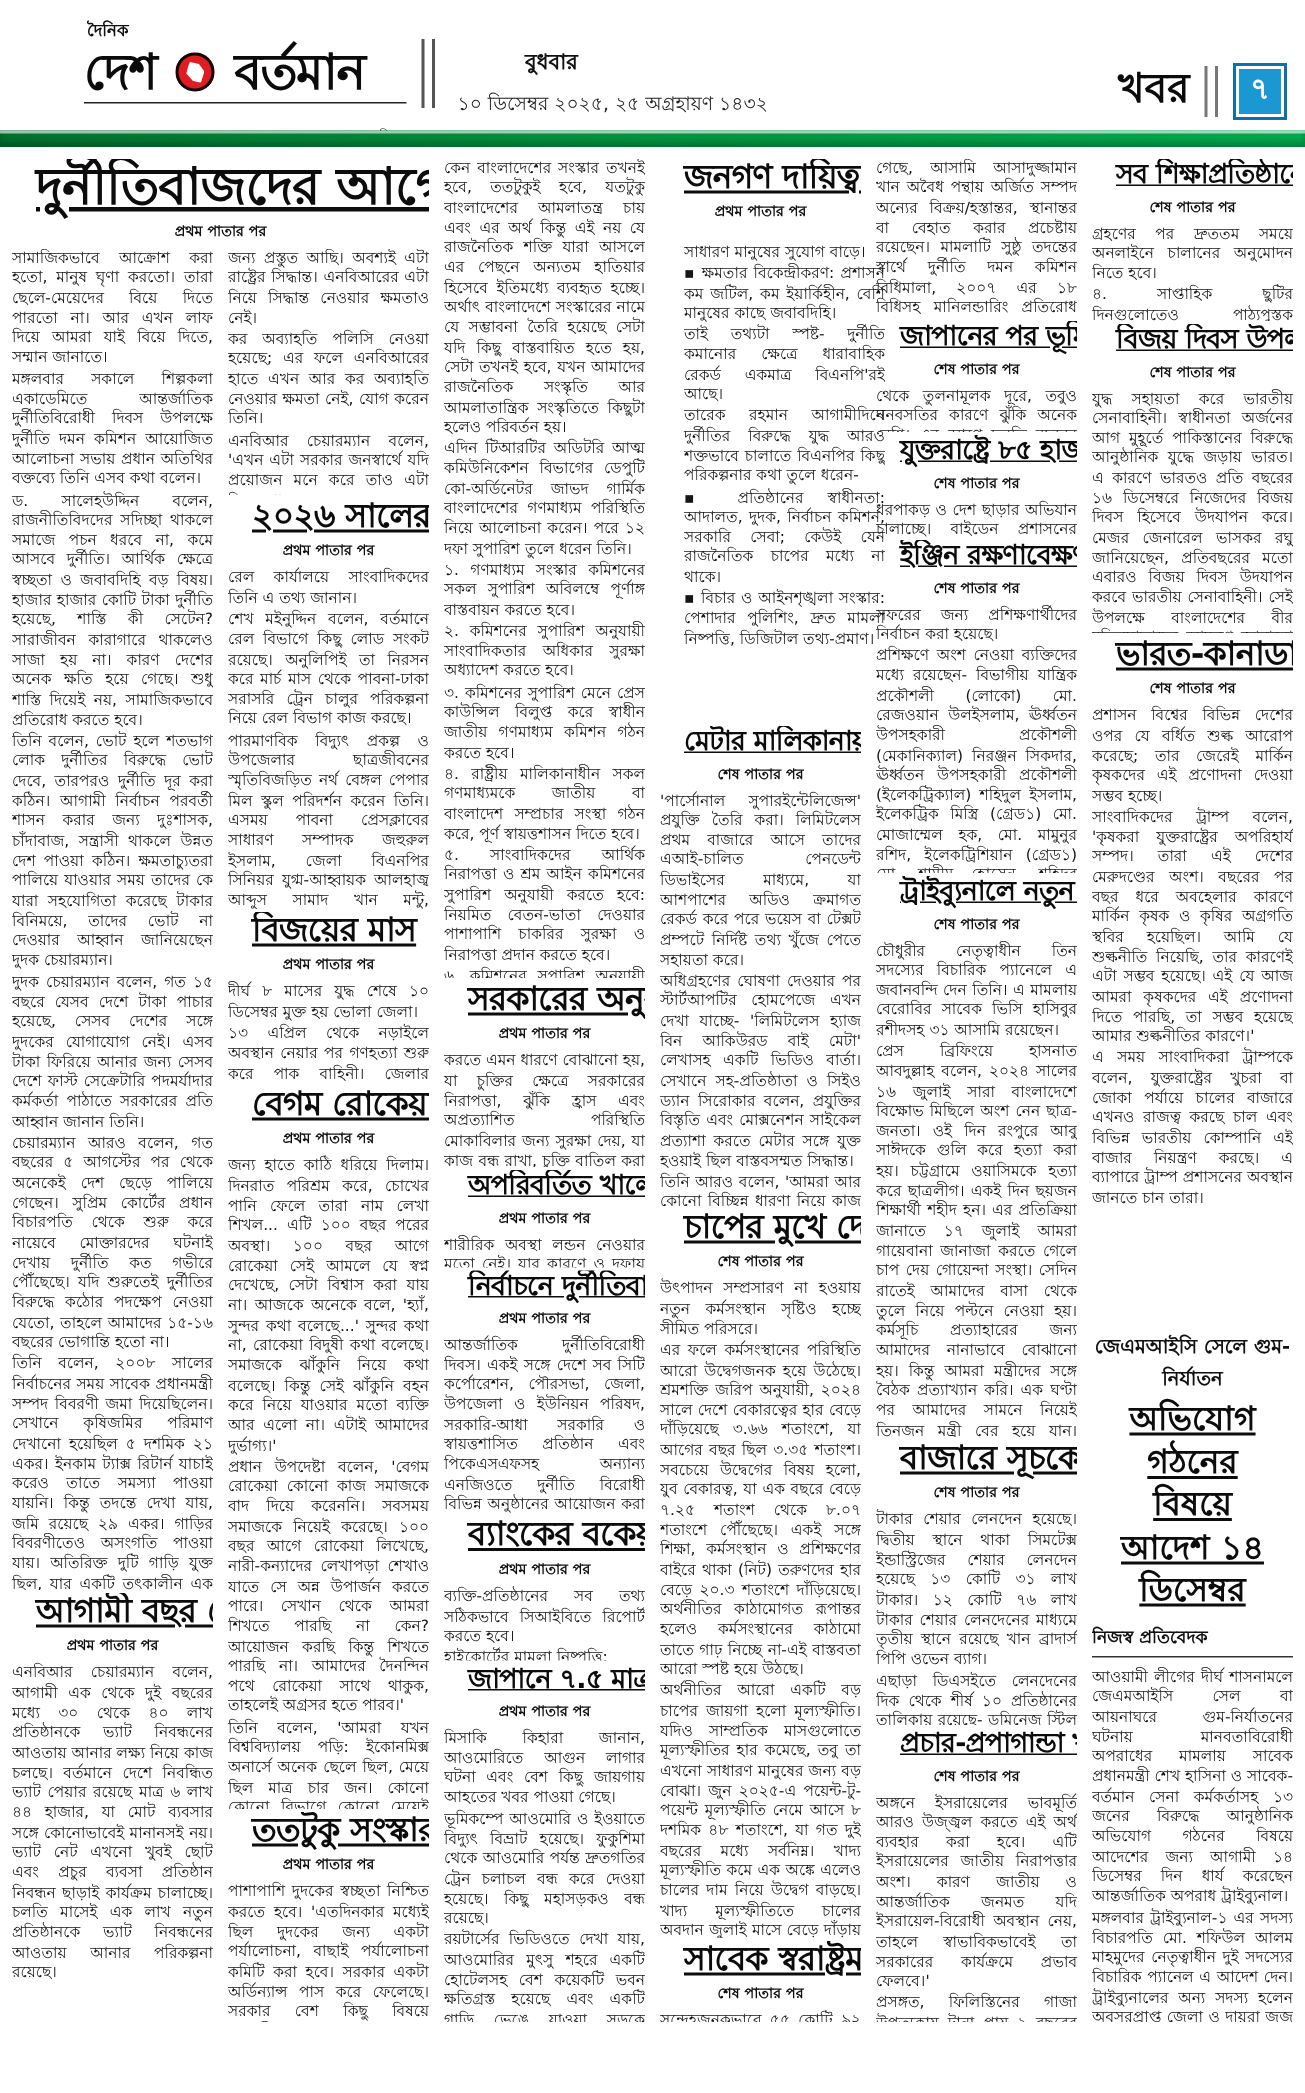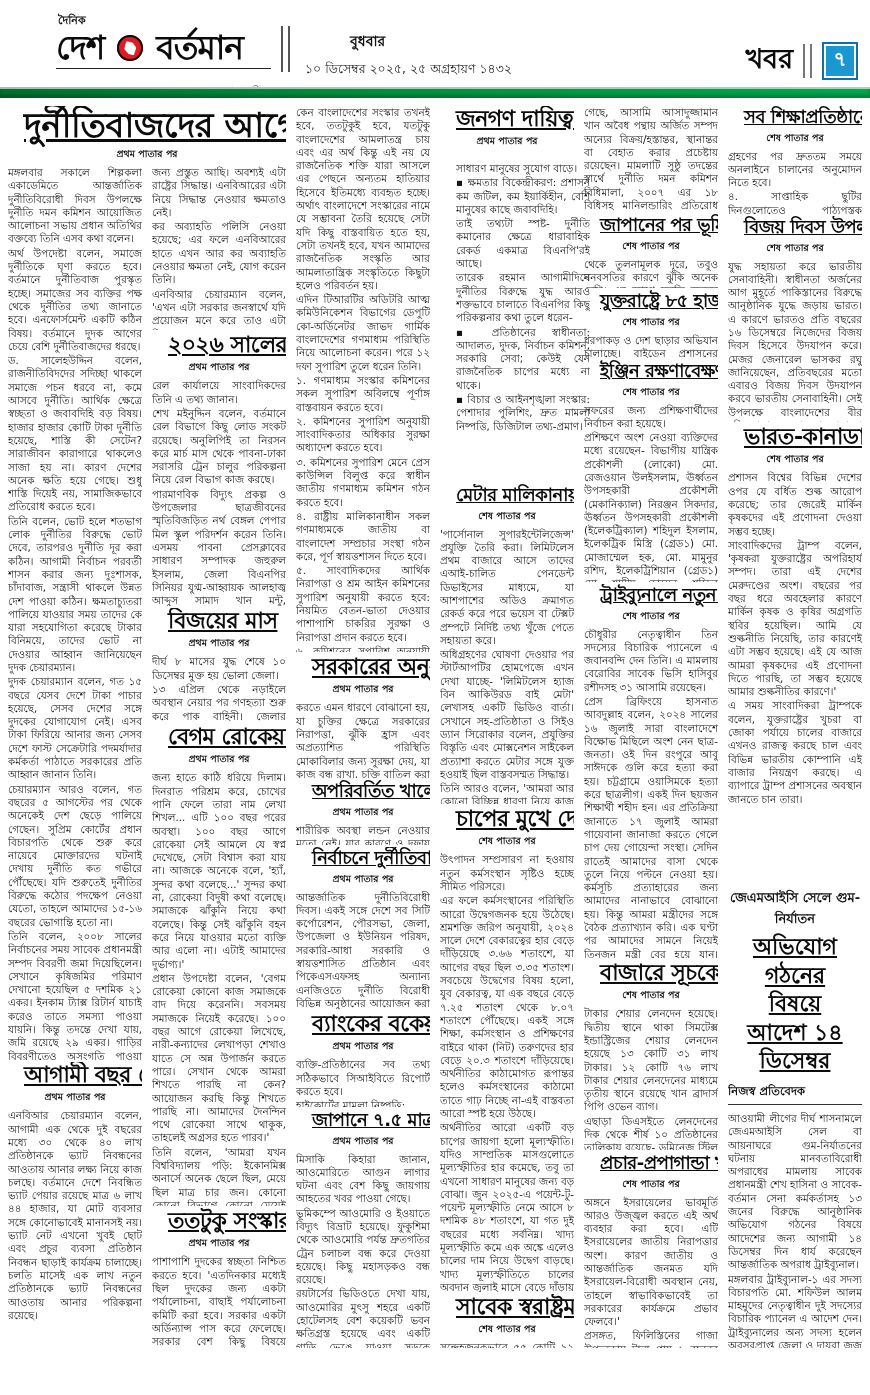--- a/index.html
+++ b/index.html
@@ -77,22 +77,22 @@
   </div>
 
   <div id="green-bar"></div>
 
   <div id="articles">
       <div class="block" style="left: 8px; top: 106px; width: 278px; height: 58px;">
         <h2 class="headline xl">দুর্নীতিবাজদের আগে</h2>
         <div class="cont">প্রথম পাতার পর</div>
       </div>
       <div class="block" style="left: 8px; top: 166px; width: 134px; height: 894px;">
+        <p>সামাজিকভাবে আক্রোশ করা হতো, মানুষ ঘৃণা করতো। তারা ছেলে-মেয়েদের বিয়ে দিতে পারতো না। আর এখন লাফ দিয়ে আমরা যাই বিয়ে দিতে, সম্মান জানাতে।</p>
         <p>মঙ্গলবার সকালে শিল্পকলা একাডেমিতে আন্তর্জাতিক দুর্নীতিবিরোধী দিবস উপলক্ষে দুর্নীতি দমন কমিশন আয়োজিত আলোচনা সভায় প্রধান অতিথির বক্তব্যে তিনি এসব কথা বলেন।</p>
-        <p>অর্থ উপদেষ্টা বলেন, সমাজে দুর্নীতিকে ঘৃণা করতে হবে। বর্তমানে দুর্নীতিবাজ পুরস্কৃত হচ্ছে। সমাজের সব ব্যক্তির পক্ষ থেকে দুর্নীতির তথ্য জানাতে হবে। এনফোর্সমেন্ট একটি কঠিন বিষয়। বর্তমানে দুদক আগের চেয়ে বেশি দুর্নীতিবাজদের ধরছে।</p>
         <p>ড. সালেহউদ্দিন বলেন, রাজনীতিবিদদের সদিচ্ছা থাকলে সমাজে পচন ধরবে না, কমে আসবে দুর্নীতি। আর্থিক ক্ষেত্রে স্বচ্ছতা ও জবাবদিহি বড় বিষয়। হাজার হাজার কোটি টাকা দুর্নীতি হয়েছে, শাস্তি কী সেটেন? সারাজীবন কারাগারে থাকলেও সাজা হয় না। কারণ দেশের অনেক ক্ষতি হয়ে গেছে। শুধু শাস্তি দিয়েই নয়, সামাজিকভাবে প্রতিরোধ করতে হবে।</p>
         <p>তিনি বলেন, ভোট হলে শতভাগ লোক দুর্নীতির বিরুদ্ধে ভোট দেবে, তারপরও দুর্নীতি দূর করা কঠিন। আগামী নির্বাচন পরবর্তী শাসন করার জন্য দুঃশাসক, চাঁদাবাজ, সন্ত্রাসী থাকলে উন্নত দেশ পাওয়া কঠিন। ক্ষমতাচ্যুতরা পালিয়ে যাওয়ার সময় তাদের কে যারা সহযোগিতা করেছে টাকার বিনিময়ে, তাদের ভোট না দেওয়ার আহ্বান জানিয়েছেন দুদক চেয়ারম্যান।</p>
         <p>দুদক চেয়ারম্যান বলেন, গত ১৫ বছরে যেসব দেশে টাকা পাচার হয়েছে, সেসব দেশের সঙ্গে দুদকের যোগাযোগ নেই। এসব টাকা ফিরিয়ে আনার জন্য সেসব দেশে ফাস্ট সেক্রেটারি পদমর্যাদার কর্মকর্তা পাঠাতে সরকারের প্রতি আহ্বান জানান তিনি।</p>
         <p>চেয়ারম্যান আরও বলেন, গত বছরের ৫ আগস্টের পর থেকে অনেকেই দেশ ছেড়ে পালিয়ে গেছেন। সুপ্রিম কোর্টের প্রধান বিচারপতি থেকে শুরু করে নায়েবে মোক্তারদের ঘটনাই দেখায় দুর্নীতি কত গভীরে পৌঁছেছে। যদি শুরুতেই দুর্নীতির বিরুদ্ধে কঠোর পদক্ষেপ নেওয়া যেতো, তাহলে আমাদের ১৫-১৬ বছরের ভোগান্তি হতো না।</p>
         <p>তিনি বলেন, ২০০৮ সালের নির্বাচনের সময় সাবেক প্রধানমন্ত্রী সম্পদ বিবরণী জমা দিয়েছিলেন। সেখানে কৃষিজমির পরিমাণ দেখানো হয়েছিল ৫ দশমিক ২১ একর। ইনকাম ট্যাক্স রিটার্ন যাচাই করেও তাতে সমস্যা পাওয়া যায়নি। কিন্তু তদন্তে দেখা যায়, জমি রয়েছে ২৯ একর। গাড়ির বিবরণীতেও অসংগতি পাওয়া যায়। অতিরিক্ত দুটি গাড়ি যুক্ত ছিল, যার একটি তৎকালীন এক এমপি এবং অন্যটি সাবেক যুব প্রতিমন্ত্রীর নামে।</p>
       </div>
       <div class="block" style="left: 8px; top: 1062px; width: 134px; height: 286px;">
         <h2 class="headline lg">আগামী বছর থেকে</h2>
         <div class="cont">প্রথম পাতার পর</div>
         <p>এনবিআর চেয়ারম্যান বলেন, আগামী এক থেকে দুই বছরের মধ্যে ৩০ থেকে ৪০ লাখ প্রতিষ্ঠানকে ভ্যাট নিবন্ধনের আওতায় আনার লক্ষ্য নিয়ে কাজ চলছে। বর্তমানে দেশে নিবন্ধিত ভ্যাট পেয়ার রয়েছে মাত্র ৬ লাখ ৪৪ হাজার, যা মোট ব্যবসার সঙ্গে কোনোভাবেই মানানসই নয়। ভ্যাট নেট এখনো খুবই ছোট এবং প্রচুর ব্যবসা প্রতিষ্ঠান নিবন্ধন ছাড়াই কার্যক্রম চালাচ্ছে। চলতি মাসেই এক লাখ নতুন প্রতিষ্ঠানকে ভ্যাট নিবন্ধনের আওতায় আনার পরিকল্পনা রয়েছে।</p>

